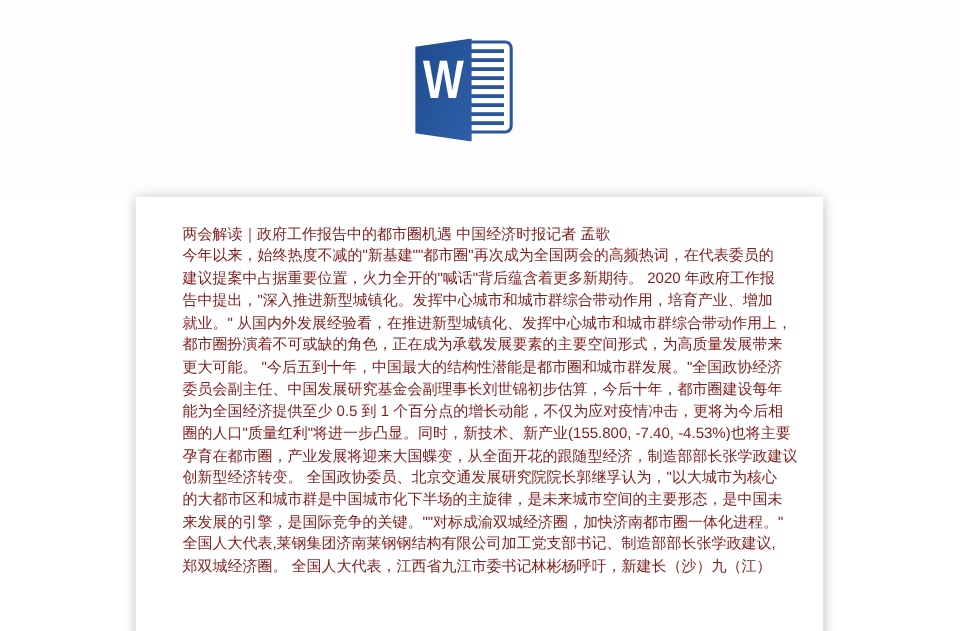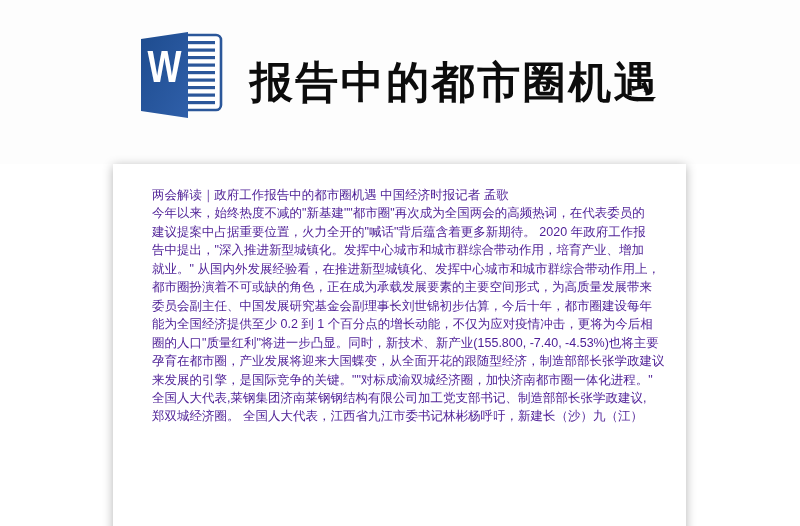--- a/index.html
+++ b/index.html
@@ -19,21 +19,21 @@
     line-height:46px; letter-spacing:2.5px; white-space:nowrap;
   }
   .title .t-line { display:block; }
   .page {
     position:absolute; left:113px; top:164px; width:573px; height:440px;
     background:#ffffff; box-sizing:border-box;
     padding:22px 28px 0 39px;
     box-shadow:0 2px 10px rgba(0,0,0,0.30);
   }
   .doc-line {
-    font-size:12.5px; line-height:18.45px; color:#4c1d95;
+    font-size:12.5px; line-height:18.45px; color:#7f1d1d;
     white-space:nowrap; overflow:visible;
   }
 </style>
 </head>
 <body>
 
 <div class="header">
   <svg class="word-icon" viewBox="0 0 82 86" xmlns="http://www.w3.org/2000/svg">
     <defs>
       <linearGradient id="wcov" x1="0" y1="0" x2="1" y2="1">
@@ -53,31 +53,33 @@
       <rect x="45" y="46.5" width="29" height="3.2"></rect>
       <rect x="45" y="54" width="29" height="3.2"></rect>
       <rect x="45" y="61.5" width="29" height="3.2"></rect>
       <rect x="45" y="69" width="29" height="3.2"></rect>
     </g>
 
     <polygon points="0,7 47,0 47,86 0,79" fill="url(#wcov)"></polygon>
     <text x="23.5" y="50" text-anchor="middle" font-family="Liberation Sans, sans-serif" font-weight="bold" font-size="36" fill="#ffffff" transform="scale(1,1.25) translate(0,-10)">W</text>
   </svg>
   <h1 class="title">
-    <span class="t-line">报告中的都市圈机遇</span>
   </h1>
 </div>
 
 <div class="page">
   <div class="doc-line">两会解读｜政府工作报告中的都市圈机遇  中国经济时报记者  孟歌</div>
   <div class="doc-line">今年以来，始终热度不减的"新基建""都市圈"再次成为全国两会的高频热词，在代表委员的</div>
   <div class="doc-line">建议提案中占据重要位置，火力全开的"喊话"背后蕴含着更多新期待。 2020 年政府工作报</div>
   <div class="doc-line">告中提出，"深入推进新型城镇化。发挥中心城市和城市群综合带动作用，培育产业、增加</div>
   <div class="doc-line">就业。" 从国内外发展经验看，在推进新型城镇化、发挥中心城市和城市群综合带动作用上，</div>
   <div class="doc-line">都市圈扮演着不可或缺的角色，正在成为承载发展要素的主要空间形式，为高质量发展带来</div>
+  <div class="doc-line">更大可能。 "今后五到十年，中国最大的结构性潜能是都市圈和城市群发展。"全国政协经济</div>
   <div class="doc-line">委员会副主任、中国发展研究基金会副理事长刘世锦初步估算，今后十年，都市圈建设每年</div>
-  <div class="doc-line">能为全国经济提供至少 0.2 到 1 个百分点的增长动能，不仅为应对疫情冲击，更将为今后相</div>
+  <div class="doc-line">能为全国经济提供至少 0.5 到 1 个百分点的增长动能，不仅为应对疫情冲击，更将为今后相</div>
   <div class="doc-line">圈的人口"质量红利"将进一步凸显。同时，新技术、新产业(155.800, -7.40, -4.53%)也将主要</div>
   <div class="doc-line">孕育在都市圈，产业发展将迎来大国蝶变，从全面开花的跟随型经济，制造部部长张学政建议</div>
+  <div class="doc-line">创新型经济转变。 全国政协委员、北京交通发展研究院院长郭继孚认为，"以大城市为核心</div>
+  <div class="doc-line">的大都市区和城市群是中国城市化下半场的主旋律，是未来城市空间的主要形态，是中国未</div>
   <div class="doc-line">来发展的引擎，是国际竞争的关键。""对标成渝双城经济圈，加快济南都市圈一体化进程。"</div>
   <div class="doc-line">全国人大代表,莱钢集团济南莱钢钢结构有限公司加工党支部书记、制造部部长张学政建议,</div>
   <div class="doc-line">郑双城经济圈。 全国人大代表，江西省九江市委书记林彬杨呼吁，新建长（沙）九（江）</div>
 </div>
 
 </body></html>

